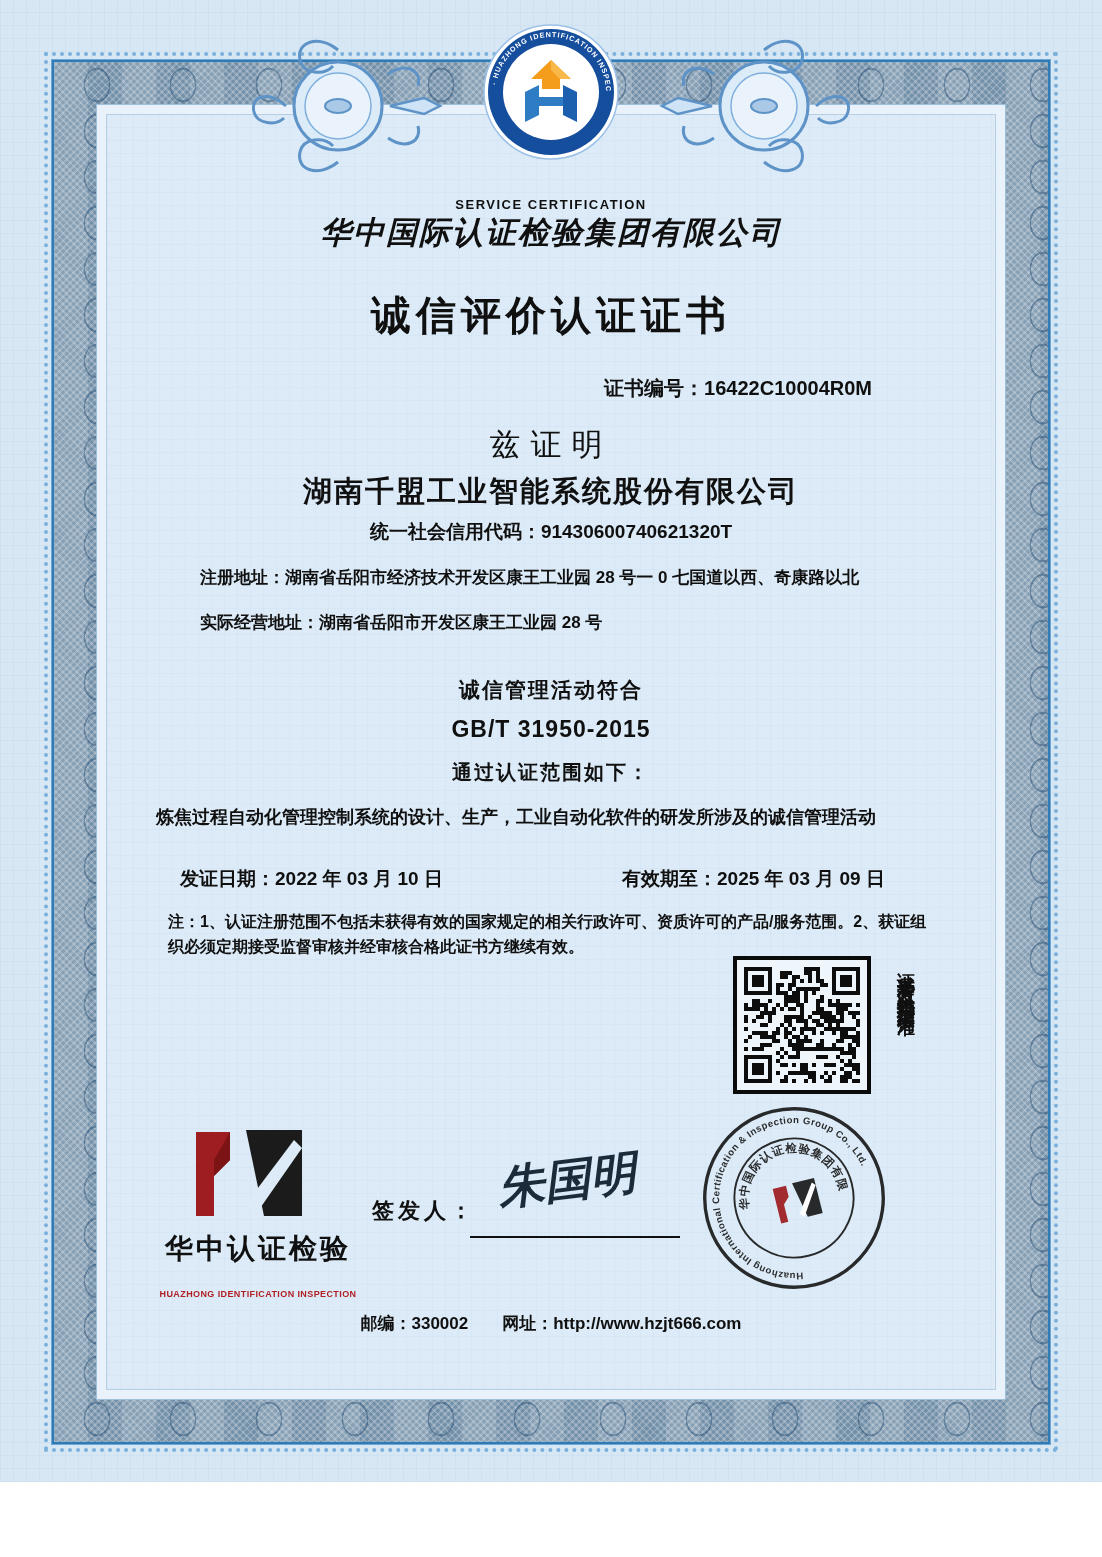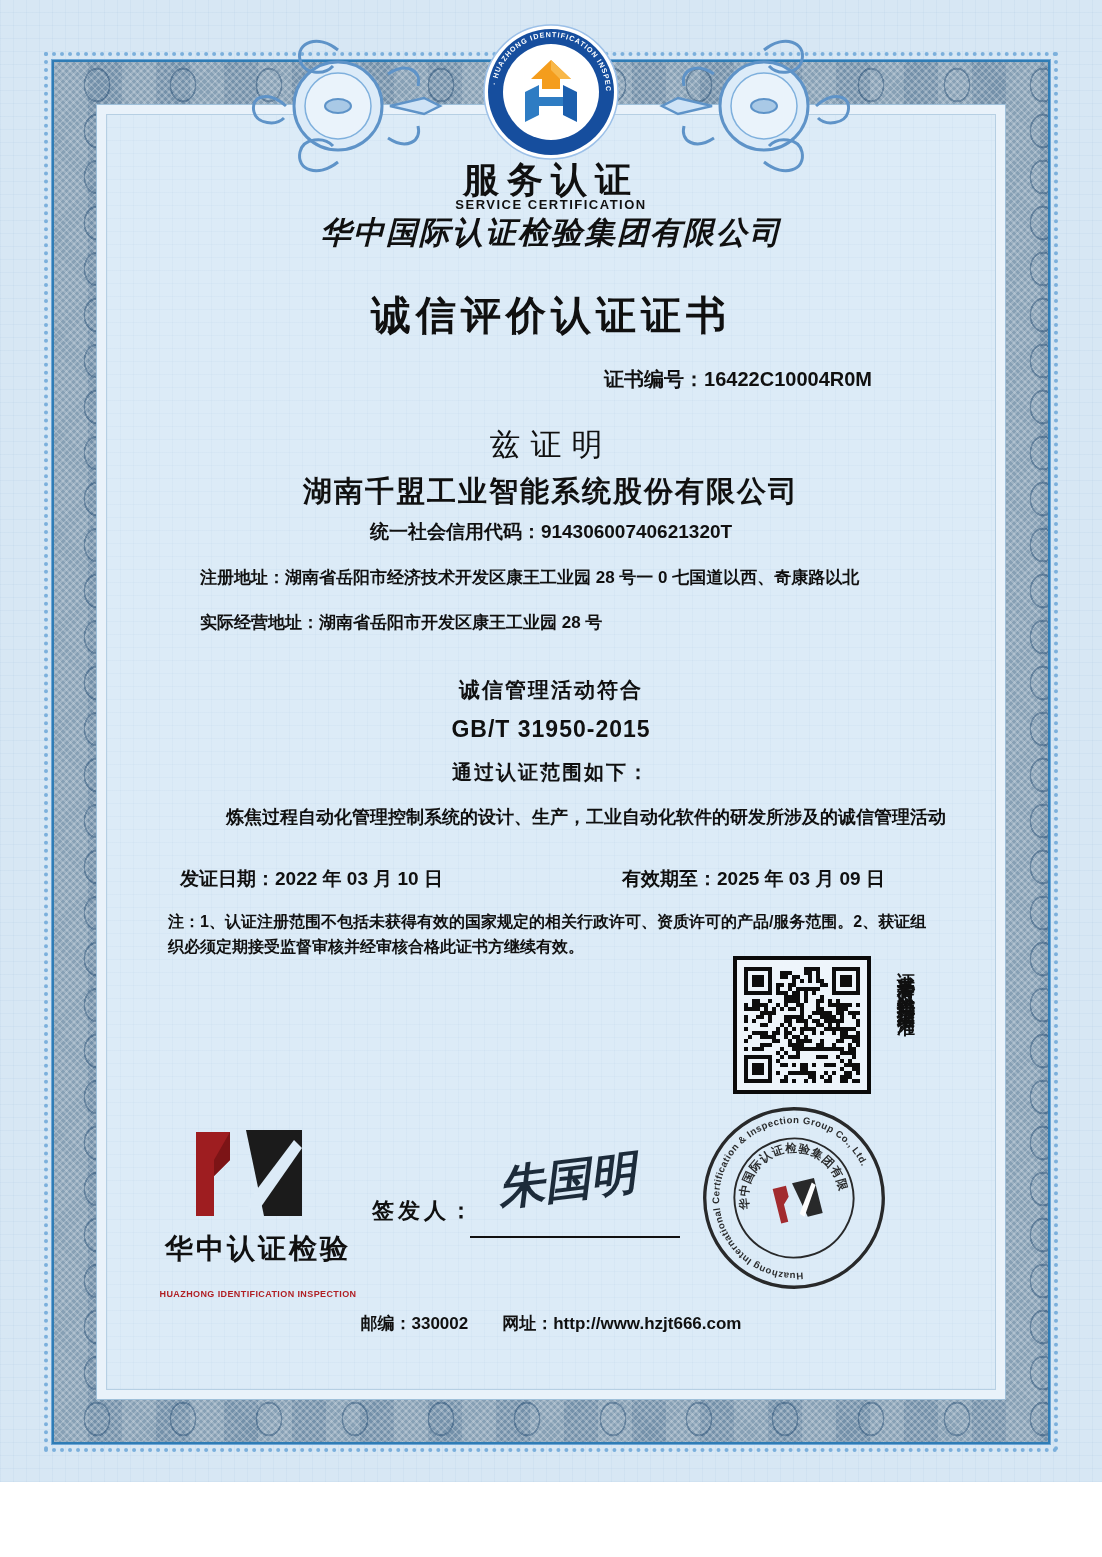--- a/index.html
+++ b/index.html
@@ -33,30 +33,30 @@
       repeating-linear-gradient(0deg, rgba(125,165,205,.06) 0 1px, transparent 1px 13px),
       repeating-linear-gradient(90deg, rgba(125,165,205,.06) 0 1px, transparent 1px 13px);}
 
   .abs{position:absolute;}
   .ctr{left:0;width:1102px;text-align:center;}
 
   .h-cn{top:156px;font-size:36px;letter-spacing:8px;font-weight:700;}
   .h-en{top:197px;font-size:13px;letter-spacing:1.5px;font-weight:700;}
   .script-line{top:212px;font-size:31px;font-weight:700;font-family:"DejaVu Serif","Liberation Serif",serif;font-style:italic;letter-spacing:2px;}
   .doc-title{top:288px;font-size:40px;letter-spacing:5px;font-weight:700;}
-  .cert-no{top:366px;left:520px;width:352px;text-align:right;font-size:20px;font-weight:700;}
+  .cert-no{top:375px;left:520px;width:352px;text-align:right;font-size:20px;font-weight:700;}
   .certify{top:424px;font-size:31px;letter-spacing:10px;font-weight:400;}
   .company{top:472px;font-size:29px;letter-spacing:2px;font-weight:700;}
   .credit{top:519px;font-size:19px;font-weight:700;}
   .addr1{top:566px;left:200px;width:720px;font-size:17px;font-weight:700;}
   .addr2{top:611px;left:200px;width:720px;font-size:17px;font-weight:700;}
   .conf{top:676px;font-size:21px;letter-spacing:2px;font-weight:700;}
   .std{top:716px;font-size:23px;letter-spacing:1px;font-weight:700;}
   .intro{top:759px;font-size:20px;letter-spacing:2px;font-weight:700;}
-  .scope{top:805px;left:156px;width:790px;text-align:right;font-size:18px;font-weight:700;}
+  .scope{top:805px;left:156px;width:790px;text-align:left;font-size:18px;font-weight:700;}
   .date-issued{top:866px;left:180px;font-size:19px;font-weight:700;}
   .date-valid{top:866px;left:622px;font-size:19px;font-weight:700;}
   .note{top:910px;left:168px;width:770px;font-size:16px;line-height:1.55;font-weight:700;text-align:left;}
 
   .qr-frame{left:733px;top:956px;border:4px solid #0a0a0a;background:#eef5fb;padding:7px;line-height:0;}
   .qr-side{left:888px;top:958px;height:318px;width:30px;writing-mode:vertical-rl;
     font-size:18px;font-weight:700;letter-spacing:3px;text-align:left;}
 
   .logo-art{left:168px;top:1126px;}
   .logo-cn{left:150px;top:1230px;width:216px;text-align:center;font-size:28px;letter-spacing:3px;font-weight:700;}
@@ -129,21 +129,20 @@
       </text>
       <g transform="translate(70,74)">
         <polygon points="0,-36 20,-17 9,-17 9,-7 -9,-7 -9,-17 -20,-17" fill="#f49d1d"></polygon>
         <polygon points="0,-36 20,-17 9,-17 0,-26" fill="#f8b84a"></polygon>
         <polygon points="-26,-4 -12,-11 -12,19 -26,26" fill="#2e7cc3"></polygon>
         <polygon points="26,-4 12,-11 12,19 26,26" fill="#1c5fae"></polygon>
         <polygon points="-12,1 12,1 12,10 -12,10" fill="#2e7cc3"></polygon>
       </g>
     </svg>
 
-    <div class="abs ctr h-cn">服务认证</div>
     <div class="abs ctr h-en">SERVICE CERTIFICATION</div>
     <div class="abs ctr script-line">华中国际认证检验集团有限公司</div>
     <div class="abs ctr doc-title">诚信评价认证证书</div>
 
     <div class="abs cert-no">
       <span>证书编号：</span><span>16422C10004R0M</span>
     </div>
 
     <div class="abs ctr certify">兹证明</div>
     <div class="abs ctr company">湖南千盟工业智能系统股份有限公司</div>

